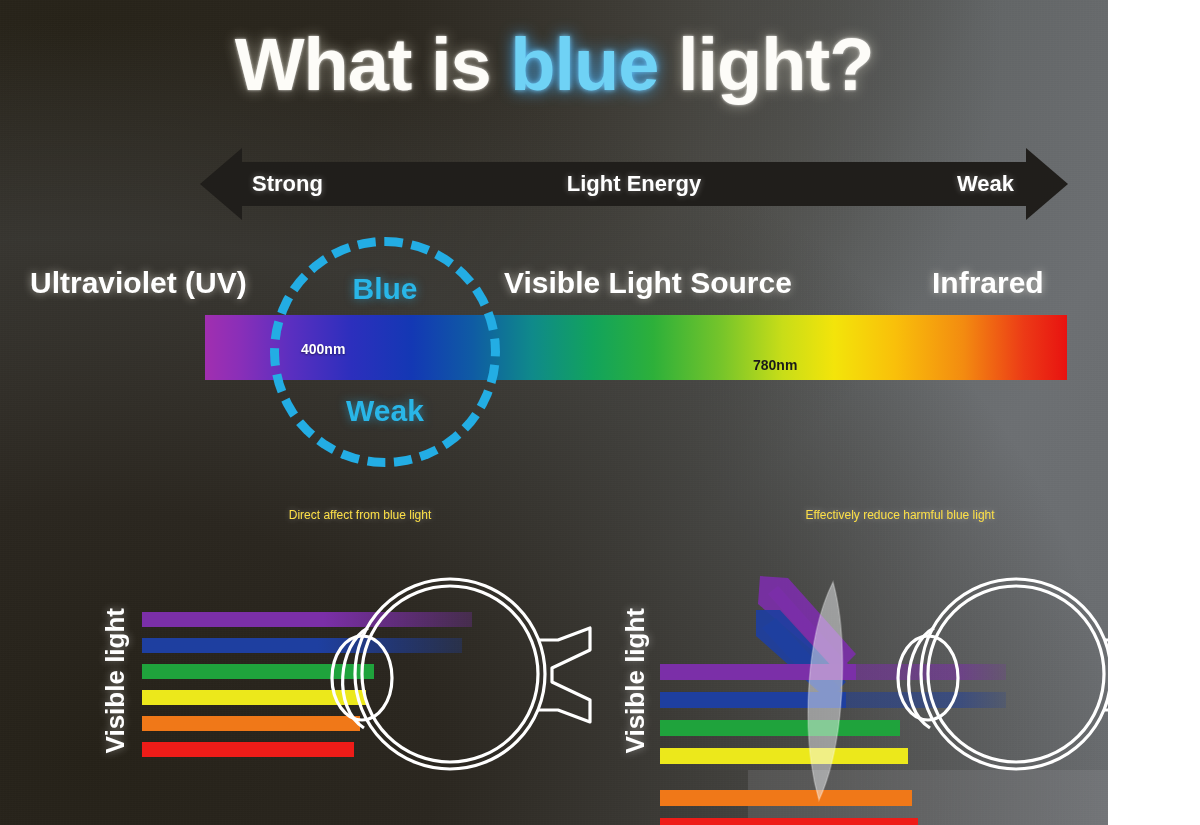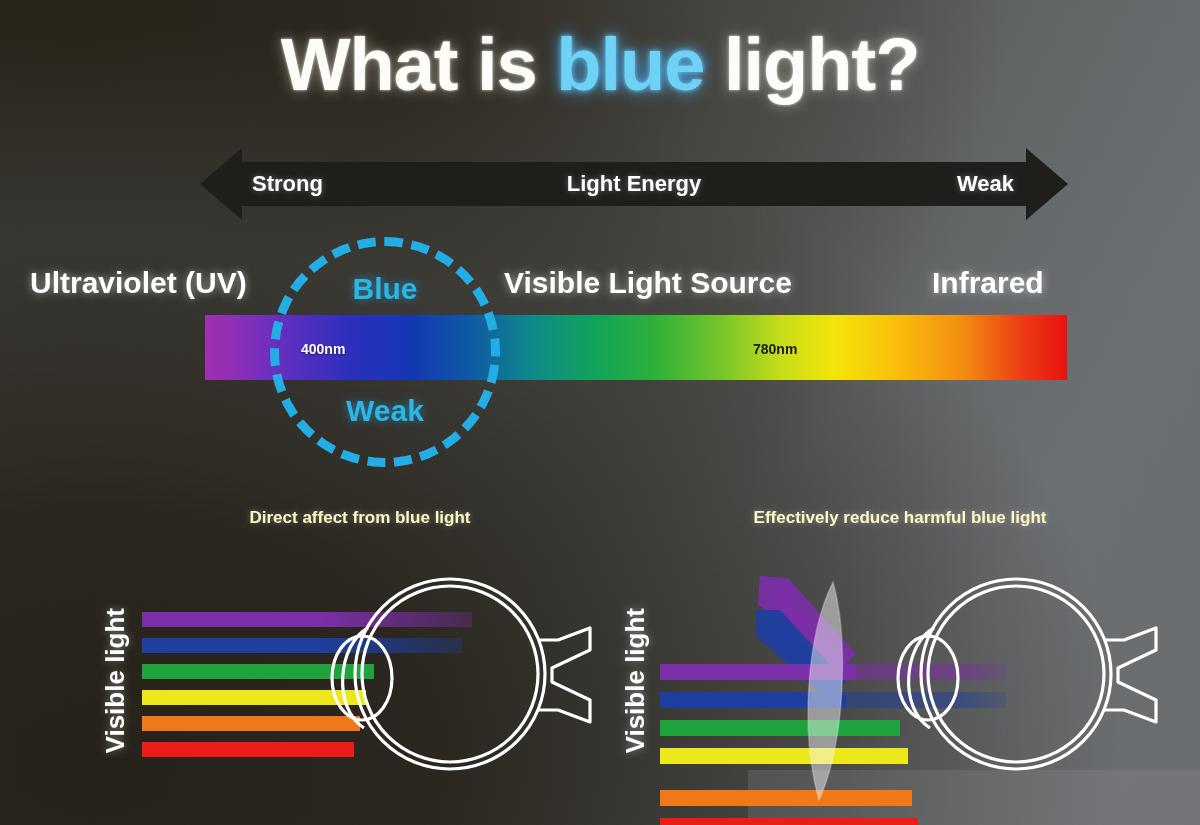--- a/index.html
+++ b/index.html
@@ -3,21 +3,21 @@
 <meta charset="utf-8">
 <style>
   * { margin:0; padding:0; box-sizing:border-box; }
   html, body {
     width:1200px; height:825px;
     font-family:"Liberation Sans", sans-serif;
     overflow:hidden;
   }
   #stage {
     position:relative;
-    width:1200px; height:825px;
+    width:1108px; height:825px;
     background:#55585a;
     overflow:hidden;
   }
   
   .bg-base {
     position:absolute; inset:0;
     background:
       radial-gradient(ellipse 1250px 900px at 8% 92%, #262219 0%, #2b2720 28%, rgba(60,59,55,0.75) 58%, rgba(110,112,114,0.0) 82%),
       radial-gradient(ellipse 1100px 780px at 6% 4%, #272319 0%, #2c2820 30%, rgba(70,68,62,0.7) 60%, rgba(110,112,114,0) 85%),
       linear-gradient(118deg, #2a261e 0%, #34302a 22%, #4b4c4a 46%, #636667 64%, #6d7073 80%, #6a6d70 100%);
@@ -101,43 +101,43 @@
       #f3e40a 73%,
       #f9c00a 80%,
       #f38b10 88%,
       #ec3a16 95%,
       #e81210 100%);
   }
   #spectrum .nm {
     position:absolute; font-size:14px; font-weight:bold; top:26px;
   }
   #spectrum .nm400 { left:96px; color:#ffffff; text-shadow:0 1px 2px rgba(0,0,0,.5); }
-  #spectrum .nm780 { left:548px; color:#1a1a1a; }
+  #spectrum .nm780 { left:548px; color:#1a1a1a;margin-top:16px; }
 
   
   #blue-circle {
     position:absolute; left:270px; top:237px;
     width:230px; height:230px;
     border-radius:50%;
     border:9px dashed #23ade4;
   }
   #blue-label-top, #blue-label-bottom {
     position:absolute; width:230px; left:270px; text-align:center;
     color:#29b6e8; font-size:30px; font-weight:bold;
     text-shadow:0 0 10px rgba(40,180,235,.55);
   }
   #blue-label-top { top:272px; }
   #blue-label-bottom { top:394px; }
 
   
   .panel { position:absolute; top:500px; height:325px; }
   .panel .ptitle {
     position:absolute; top:8px; left:0; width:100%;
-    text-align:center; font-size:17px; font-weight:bold;
-    color:#fef9c3; text-shadow:0 0 6px rgba(255,255,255,.35);
+    text-align:center; font-size:12px; font-weight:normal;
+    color:#fde047; text-shadow:0 0 6px rgba(255,255,255,.35);
     white-space:nowrap;
   }
   .panel .vlabel {
     position:absolute; left:0; top:108px;
     font-size:26px; font-weight:bold; color:#ffffff;
     text-shadow:0 0 8px rgba(255,255,255,.4);
     writing-mode:vertical-rl; transform:rotate(180deg);
     white-space:nowrap;
   }
   .rays { position:absolute; }

